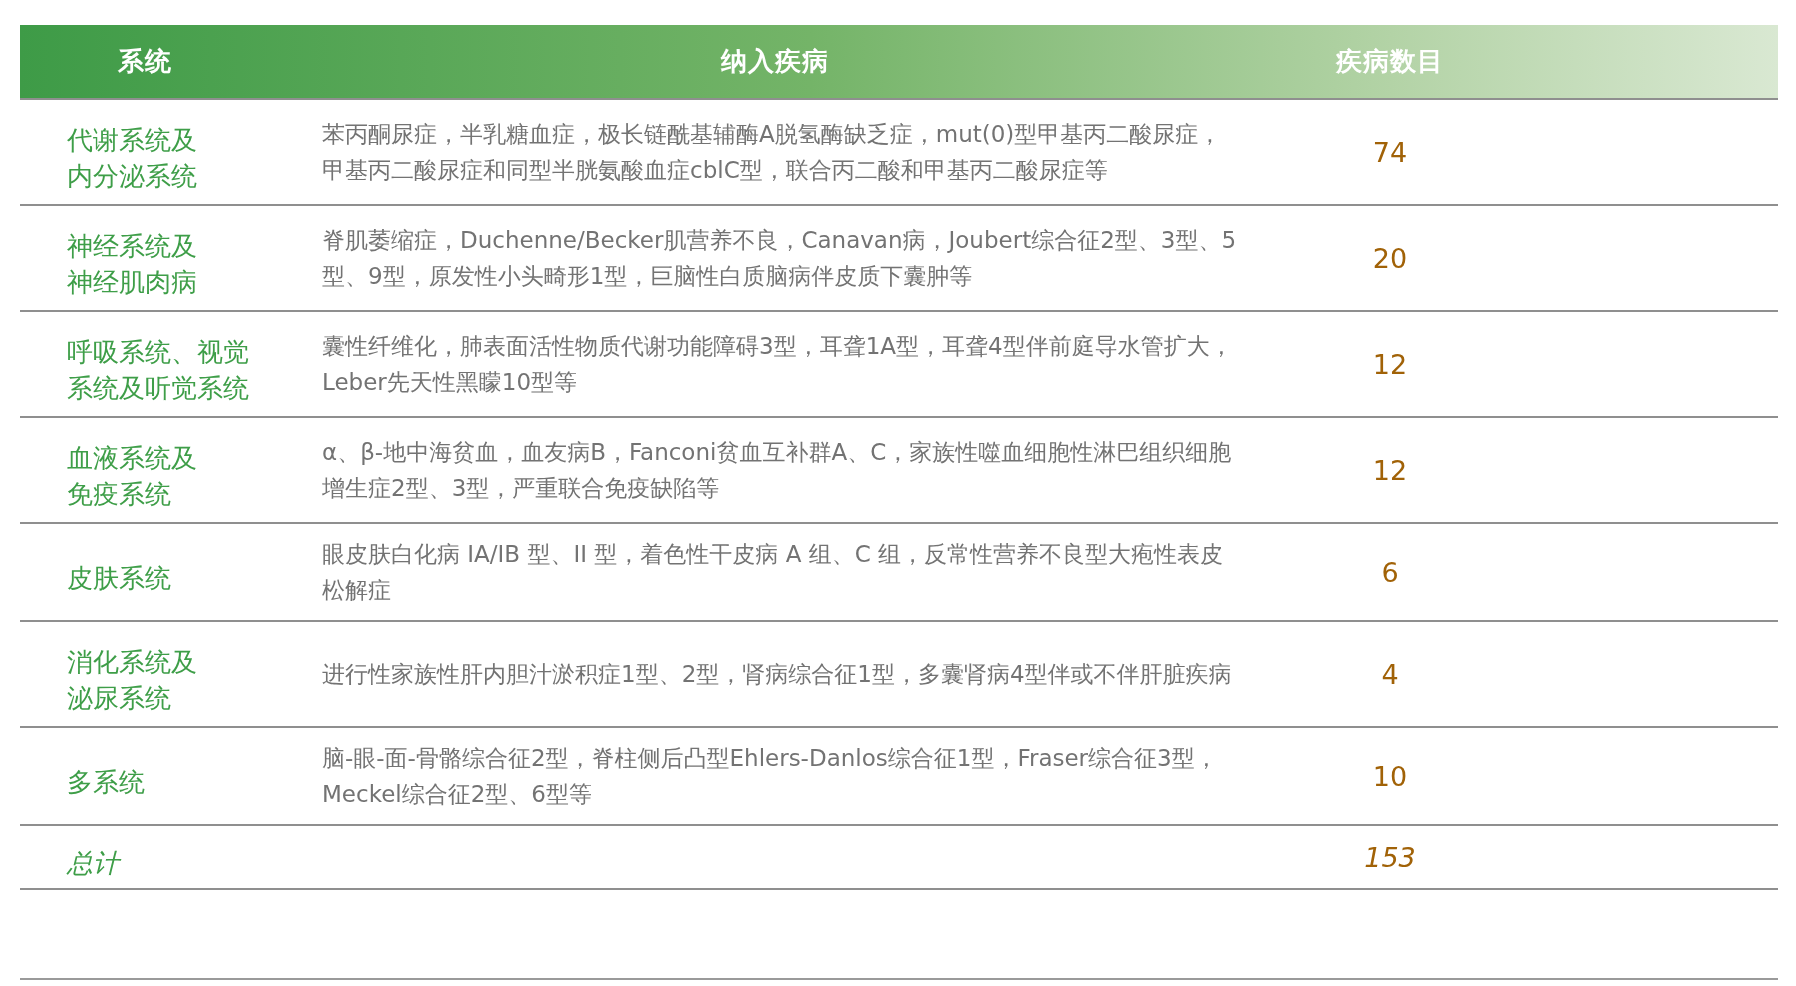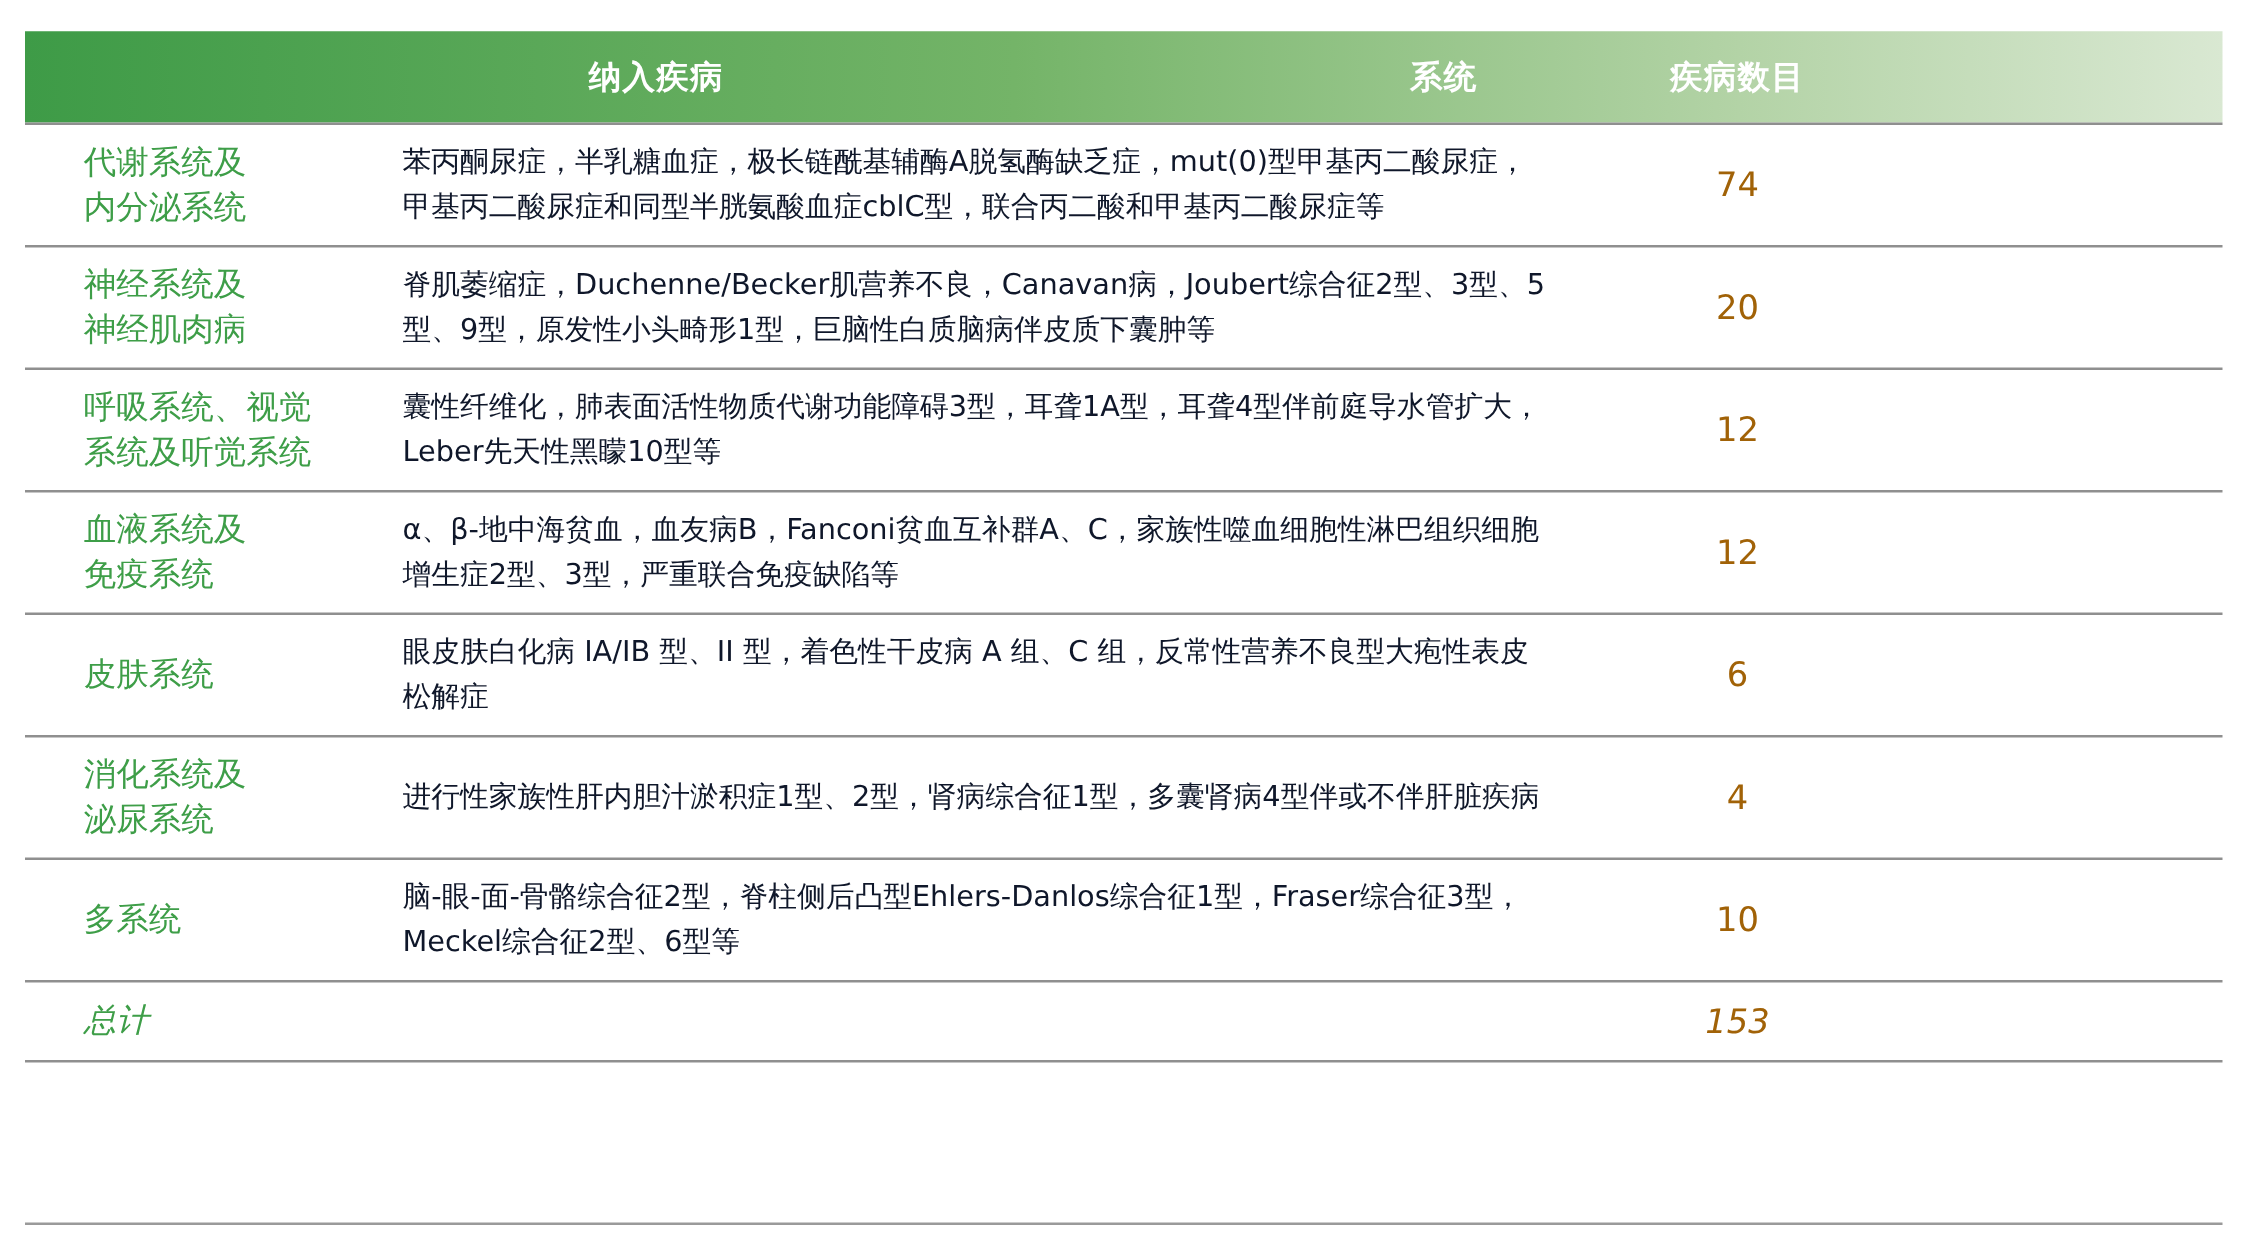--- a/index.html
+++ b/index.html
@@ -53,27 +53,28 @@
     font-style: italic;
   }
   .c1 {
     width: 280px;
     padding-left: 47px;
     box-sizing: border-box;
     color: #3e9e48;
     font-size: 26px;
     line-height: 36px;
     white-space: pre-line;
+    margin-top: 12px;
   }
   .c2 {
     width: 980px;
     padding-left: 22px;
     padding-right: 36px;
     box-sizing: border-box;
-    color: #0f172a;
+    color: #737373;
     font-size: 23px;
     line-height: 36px;
   }
   .c3 {
     width: 220px;
     text-align: center;
     color: #a16207;
     font-size: 27px;
   }
   .tbl-bottom {
@@ -89,22 +90,22 @@
     background: #9a9a9a;
   }
 </style>
 </head>
 <body>
 
 <div class="canvas">
   <div class="tbl">
 
     <div class="thead">
+      <div class="th th1">系统</div>
       <div class="th th2">纳入疾病</div>
-      <div class="th th1">系统</div>
       <div class="th th3">疾病数目</div>
     </div>
 
     <div class="trow">
       <div class="c1">代谢系统及
 内分泌系统</div>
       <div class="c2">苯丙酮尿症，半乳糖血症，极长链酰基辅酶A脱氢酶缺乏症，mut(0)型甲基丙二酸尿症，甲基丙二酸尿症和同型半胱氨酸血症cblC型，联合丙二酸和甲基丙二酸尿症等</div>
       <div class="c3">74</div>
     </div>
 

